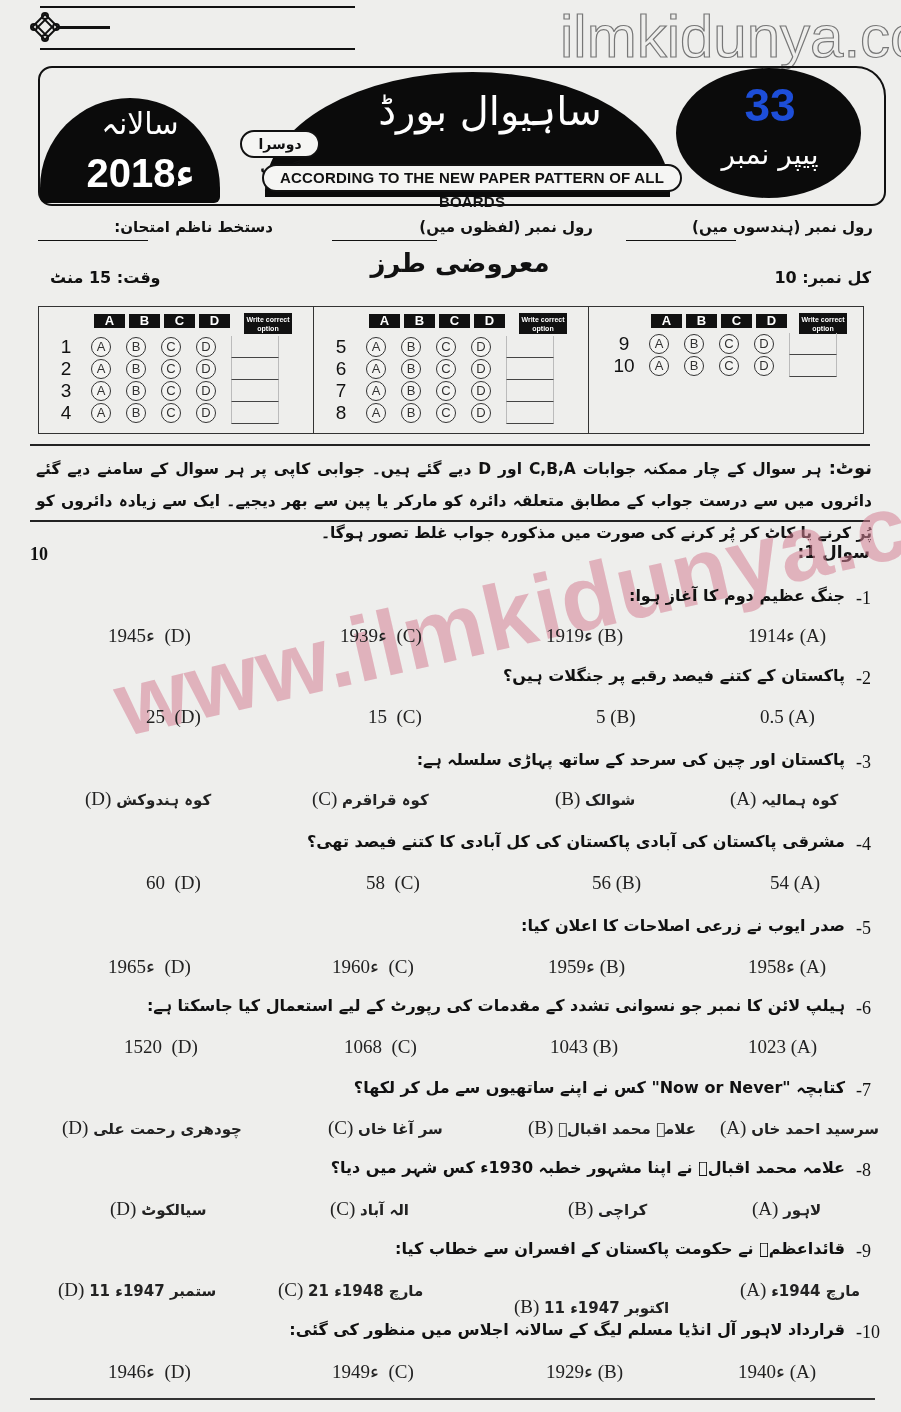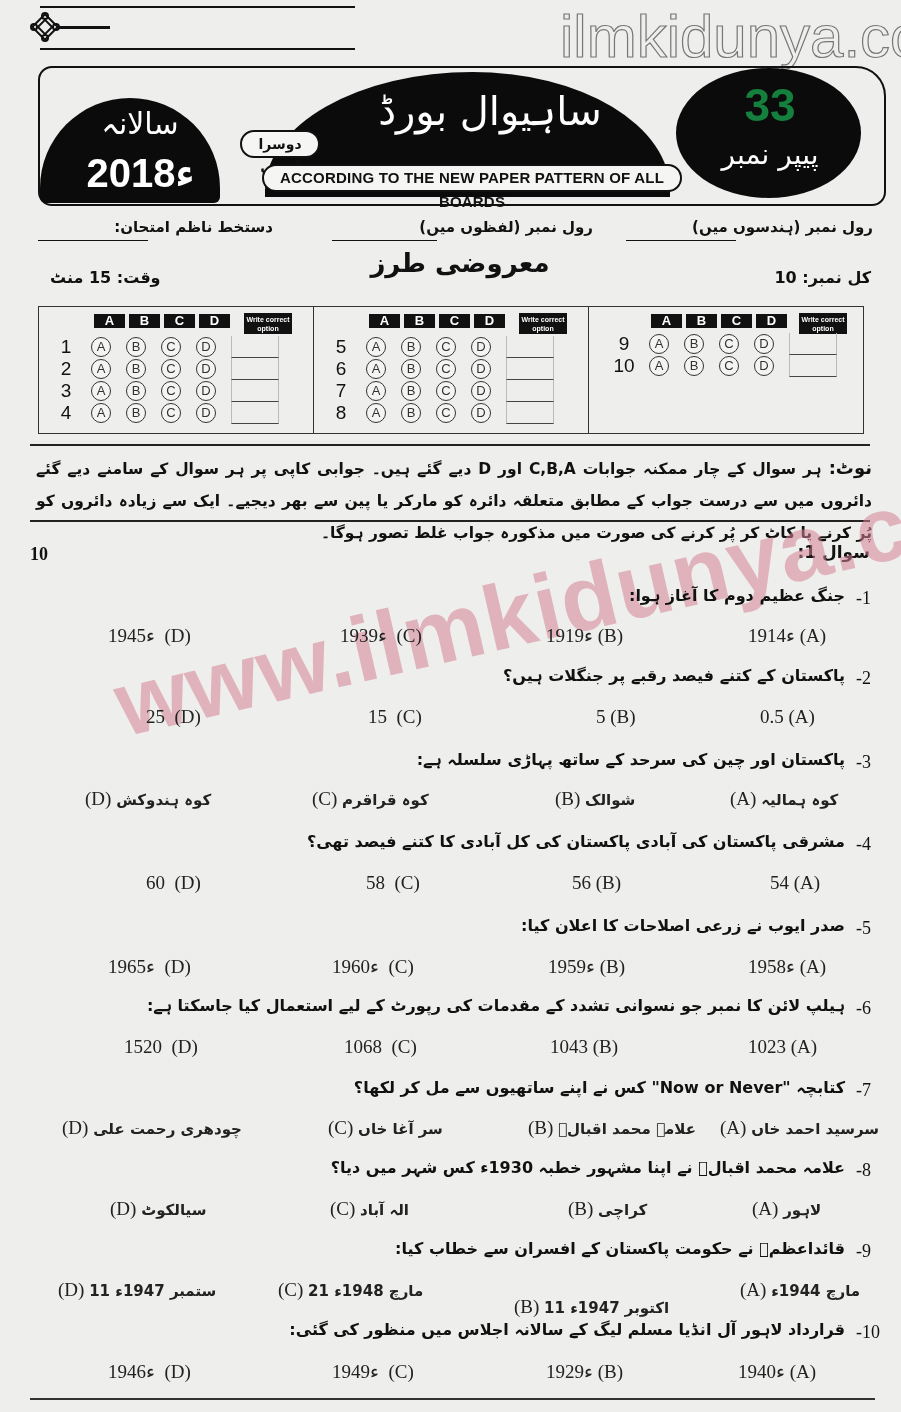--- a/index.html
+++ b/index.html
@@ -69,21 +69,21 @@
     background: #f5f5f3; border: 2px solid #111; border-radius: 14px;
     font-family: "Liberation Sans", sans-serif; font-weight: bold; font-size: 15px;
     text-align: center; line-height: 24px; letter-spacing: 0.2px;
   }
   .paper-blob {
     left: 676px; top: 68px; width: 185px; height: 130px;
     background: #0b0b0b; border-radius: 50%;
   }
   .paper-num {
     left: 700px; top: 78px; width: 140px; text-align: center;
-    color: #15803d; font-family: "Liberation Sans", sans-serif; font-weight: bold; font-size: 46px;
+    color: #1d4ed8; font-family: "Liberation Sans", sans-serif; font-weight: bold; font-size: 46px;
   }
   .paper-urdu {
     left: 700px; top: 138px; width: 140px; text-align: center;
     color: #fff; font-family: "DejaVu Sans", sans-serif; font-size: 28px; direction: rtl;
   }
 
   
   .urdu { font-family: "DejaVu Sans", sans-serif; direction: rtl; }
   .info-label { font-size: 15px; font-weight: bold; white-space: nowrap; }
   .blank-line { height: 1px; background: #111; }
@@ -358,21 +358,21 @@
   <span class="opt" style="left:730px;"><span>(A)</span> <span class="val ur urdu">کوہ ہمالیہ</span></span>
   <span class="opt" style="left:555px;"><span>(B)</span> <span class="val ur urdu">شوالک</span></span>
   <span class="opt" style="left:312px;"><span>(C)</span> <span class="val ur urdu">کوہ قراقرم</span></span>
   <span class="opt" style="left:85px;"><span>(D)</span> <span class="val ur urdu">کوہ ہندوکش</span></span>
 </div>
 
 <div class="abs q-number" style="top:834px;">-4</div>
 <div class="abs urdu q-text" style="top:832px;">مشرقی پاکستان کی آبادی پاکستان کی کل آبادی کا کتنے فیصد تھی؟</div>
 <div class="abs opt-row" style="top:872px;">
   <span class="opt" style="left:770px;"><span class="val">54</span> <span>(A)</span></span>
-  <span class="opt" style="left:572px;"><span class="val">56</span> <span>(B)</span></span>
+  <span class="opt" style="left:592px;"><span class="val">56</span> <span>(B)</span></span>
   <span class="opt" style="left:366px;"><span class="val">58</span>&nbsp; <span>(C)</span></span>
   <span class="opt" style="left:146px;"><span class="val">60</span>&nbsp; <span>(D)</span></span>
 </div>
 
 <div class="abs q-number" style="top:918px;">-5</div>
 <div class="abs urdu q-text" style="top:916px;margin-left:28px;">صدر ایوب نے زرعی اصلاحات کا اعلان کیا:</div>
 <div class="abs opt-row" style="top:955px;">
   <span class="opt" style="left:748px;"><span class="val">1958ء</span> <span>(A)</span></span>
   <span class="opt" style="left:548px;"><span class="val">1959ء</span> <span>(B)</span></span>
   <span class="opt" style="left:332px;"><span class="val">1960ء</span>&nbsp; <span>(C)</span></span>

